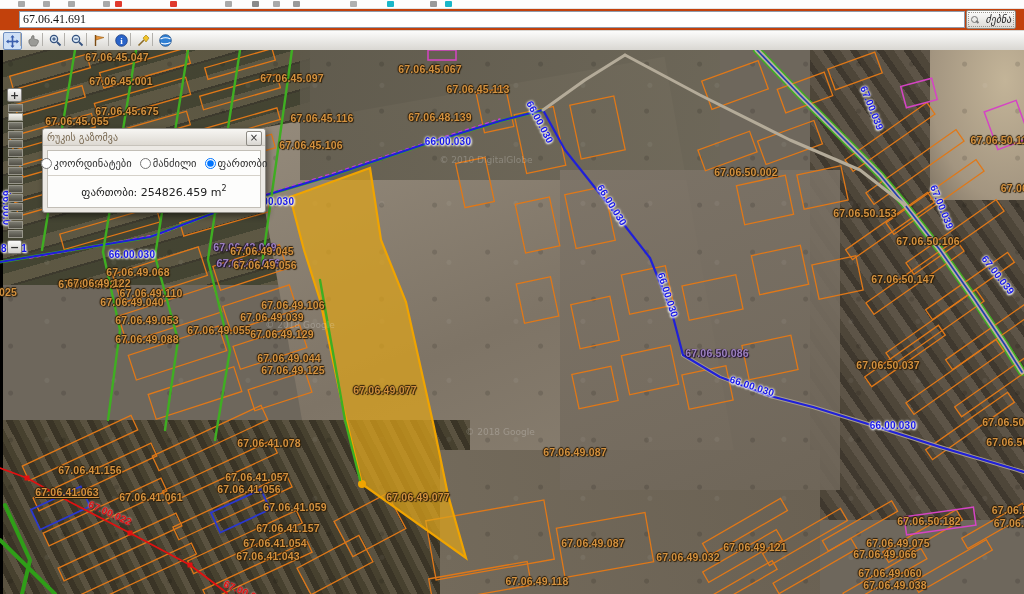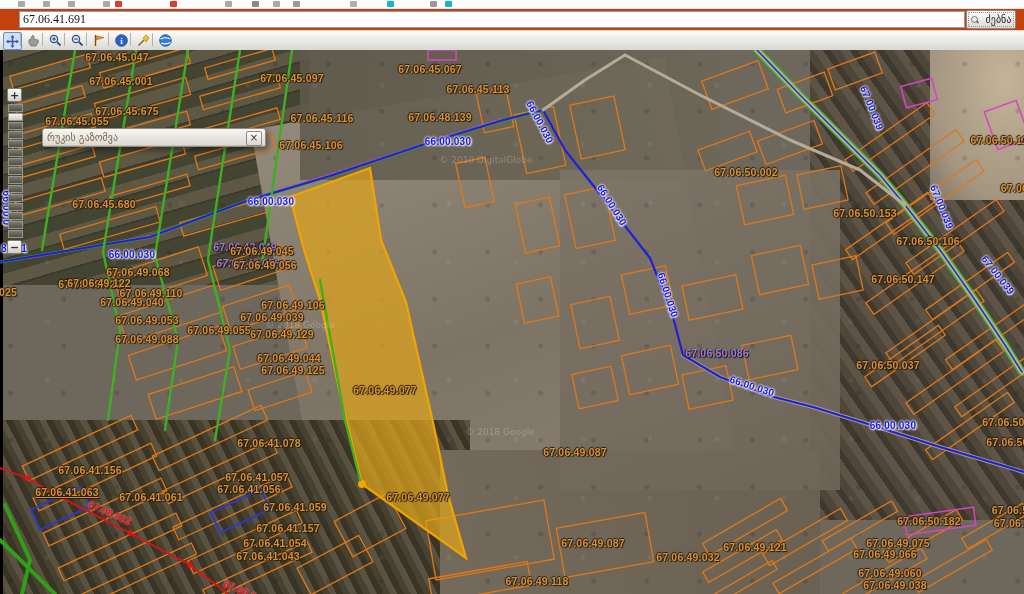--- a/index.html
+++ b/index.html
@@ -7,21 +7,21 @@
 
   
   #bookstrip{position:absolute;left:0;top:0;width:1024px;height:8px;background:#fdfdfd;border-bottom:1px solid #e4e4e4;}
   .bs-ic{position:absolute;top:1px;width:7px;height:6px;border-radius:1px;}
 
   
   #searchrow{position:absolute;left:0;top:9px;width:1024px;height:21px;background:#c2410c;border-bottom:1px solid #d8d6d2;}
   #searchbox{position:absolute;left:19px;top:2px;width:938px;height:15px;border:1px solid #8f9bac;background:#fff;
     font-family:"Liberation Serif",serif;font-size:12px;padding:0 3px;color:#111;}
   #searchbtn{position:absolute;left:966px;top:1px;width:48px;height:17px;background:linear-gradient(#fdfdfd,#dcdad5);
-    border:1px solid #8e8a82;border-radius:2px;font-size:10px;color:#222;display:flex;align-items:center;justify-content:center;gap:7px;cursor:pointer;}
+    border:1px solid #8e8a82;border-radius:2px;font-size:10px;color:#222;display:flex;align-items:center;justify-content:center;gap:7px;cursor:pointer;font-style:italic;}
   #searchbtn .inner{position:absolute;inset:1px;border:1px dotted #9a968e;border-radius:1px;}
   .mag{width:8px;height:8px;position:relative;display:inline-block;}
   .mag:before{content:"";position:absolute;left:0;top:0;width:5px;height:5px;border:1.4px solid #777;border-radius:50%;}
   .mag:after{content:"";position:absolute;left:5px;top:5px;width:3px;height:1.6px;background:#777;transform:rotate(45deg);}
 
   
   #toolbar{position:absolute;left:0;top:31px;width:1024px;height:19px;background:linear-gradient(#fcfcfb,#d9d7d2);border-bottom:1px solid #5a5a56;}
   .tool{position:absolute;top:1px;width:17px;height:16px;display:flex;align-items:center;justify-content:center;cursor:pointer;}
   .tool.sel{border:1px solid #6f8fc0;background:#cfe0f6;border-radius:2px;}
   .tsep{position:absolute;top:2px;width:1px;height:13px;background:#b3b1ac;}
@@ -405,15 +405,36 @@
           <div class="zseg"></div>
           <div class="zseg"></div>
         </div>
     <div class="zbtn" id="zminus">−</div>
   </div>
 </div>
 
 <div id="dlg">
   <div id="dlg-title">რუკის გაზომვა</div>
   <div id="dlg-close">×</div>
+  <div id="dlg-body">
+    <div id="dlg-options">
+          <label>
+            <input type="radio" name="mmode" style="">
+            <span>კოორდინატები</span>
+          </label>
+          <label>
+            <input type="radio" name="mmode" style="">
+            <span>მანძილი</span>
+          </label>
+          <label>
+            <input type="radio" name="mmode" checked="" style="">
+            <span>ფართობი</span>
+          </label>
+        </div>
+    <div id="dlg-result">
+      <span>ფართობი:</span>
+      <span>254826.459</span>
+      <span>m</span><sup>2</sup>
+    </div>
+  </div>
 </div>
 
 </div>
 
 </body></html>

